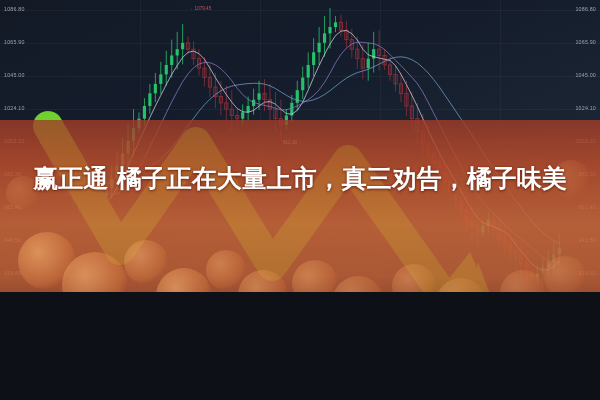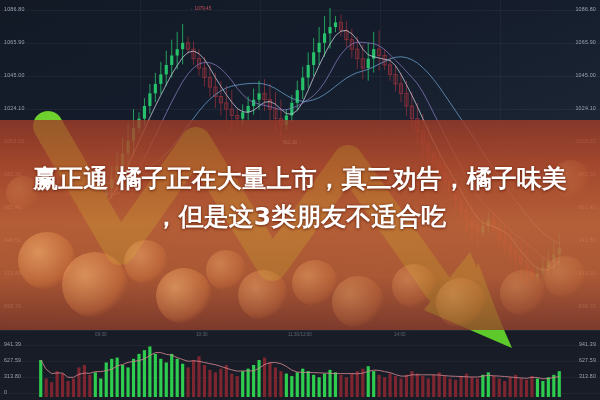--- a/index.html
+++ b/index.html
@@ -1,17 +1,17 @@
 <!DOCTYPE html>
 <html><head>
 <meta charset="utf-8">
 <style>
   html,body{margin:0;padding:0;background:#0d1117;}
   body{width:600px;height:400px;overflow:hidden;font-family:"Liberation Sans","DejaVu Sans",sans-serif;}
-  #stage{position:relative;width:600px;height:400px;overflow:hidden;background:#101622;}
+  #stage{position:relative;width:600px;height:292px;overflow:hidden;background:#101622;}
 
   
   .panel{position:absolute;left:0;right:0;overflow:hidden;}
   #price-panel{top:0;height:330px;
     background:linear-gradient(160deg,#131a26 0%,#141c2b 30%,#1a2433 60%,#22303f 100%);}
   #volume-panel{top:330px;height:70px;background:#171c26;border-top:1px solid #232a36;}
 
   .grid-line{position:absolute;left:0;right:0;height:1px;background:rgba(255,255,255,0.045);}
   .vgrid-line{position:absolute;top:0;bottom:0;width:1px;background:rgba(255,255,255,0.035);}
 
@@ -448,16 +448,15 @@
     <div class="bokeh" style="left:392px;top:144px;width:44px;height:44px;opacity:.6"></div>
     <div class="bokeh" style="left:436px;top:158px;width:50px;height:50px;opacity:.55"></div>
     <div class="bokeh" style="left:500px;top:150px;width:46px;height:46px;opacity:.5"></div>
     <div class="bokeh" style="left:544px;top:136px;width:42px;height:42px;opacity:.45"></div>
     <div class="bokeh" style="left:6px;top:56px;width:34px;height:34px;opacity:.35"></div>
     <div class="bokeh" style="left:552px;top:40px;width:38px;height:38px;opacity:.3"></div>
   </div>
 
   <div id="headline">
     <span>赢正通 橘子正在大量上市，真三劝告，橘子味美</span>
-    <span class="l2">，但是这3类朋友不适合吃</span>
   </div>
 
 </div>
 
 </body></html>

